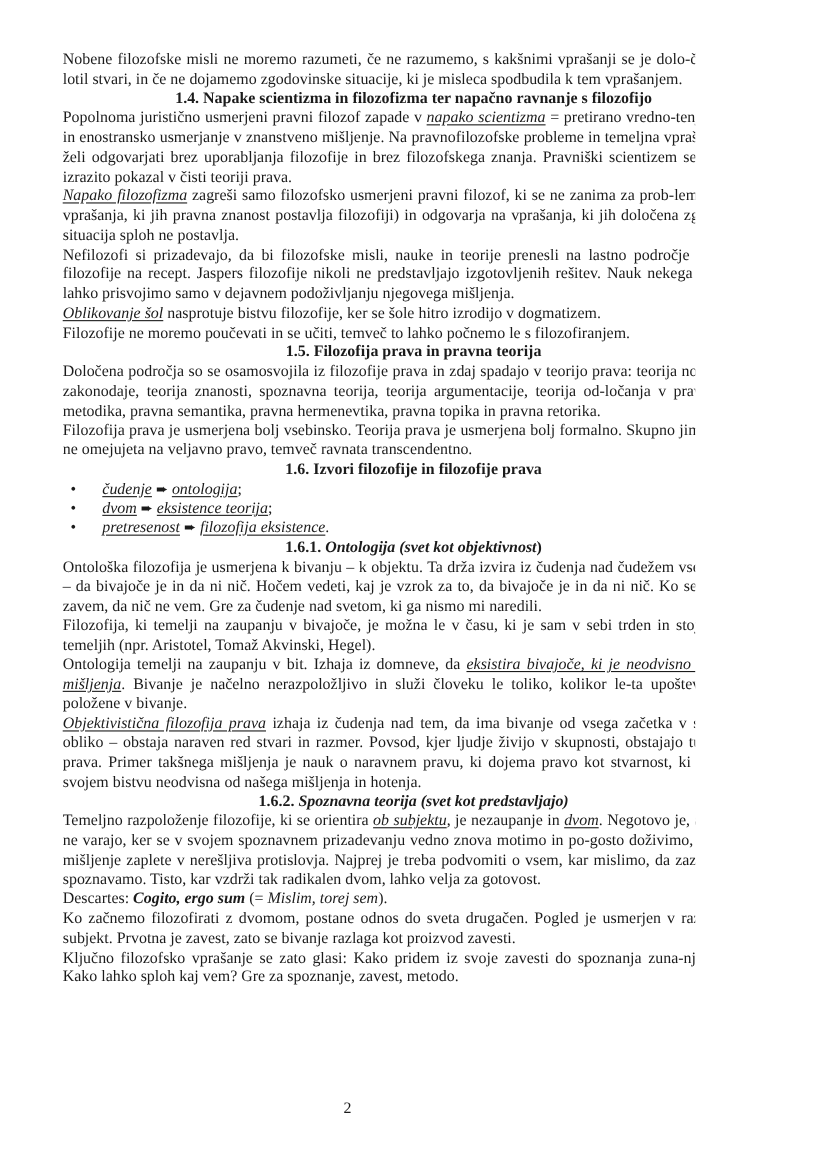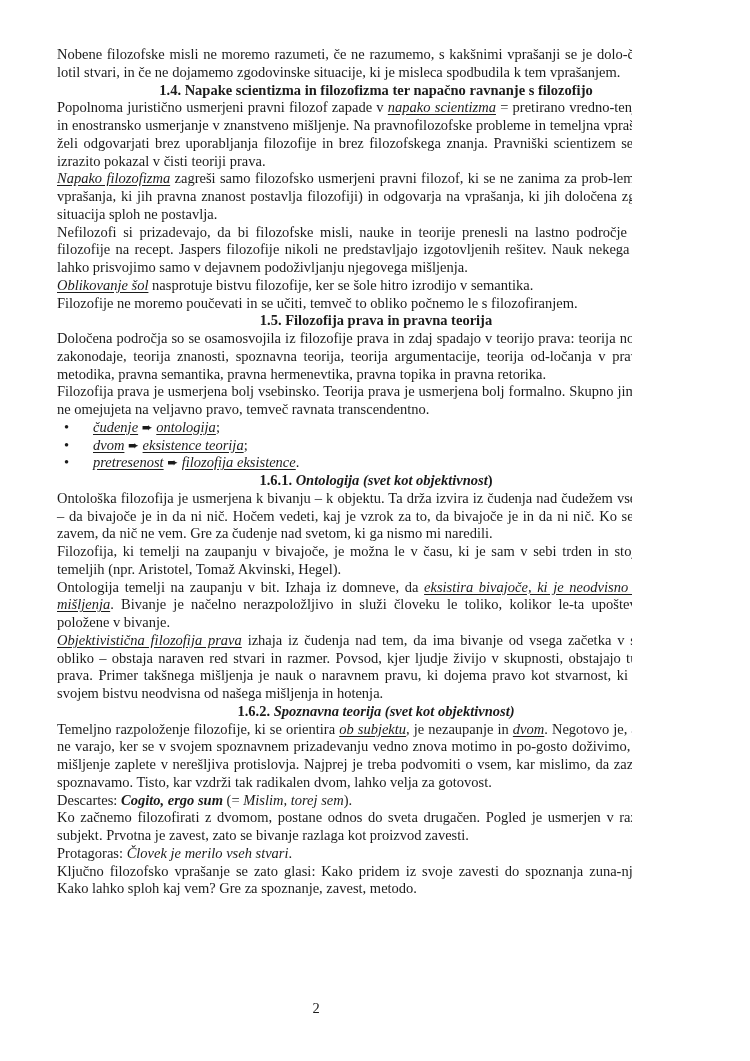--- a/index.html
+++ b/index.html
@@ -56,34 +56,34 @@
 </head>
 <body>
 
 <div class="page">
   <div class="content">
       <p class="p"><span>Nobene filozofske misli ne moremo razumeti, če ne razumemo, s kakšnimi vprašanji se je dolo-čeni filozof lotil stvari, in če ne dojamemo zgodovinske situacije, ki je misleca spodbudila k tem vprašanjem.</span></p>
       <p class="heading"><span class="b">1.4. Napake scientizma in filozofizma ter napačno ravnanje s filozofijo</span></p>
       <p class="p"><span>Popolnoma juristično usmerjeni pravni filozof zapade v </span><span class="i u">napako scientizma</span><span> = pretirano vredno-tenje znanosti in enostransko usmerjanje v znanstveno mišljenje. Na pravnofilozofske probleme in temeljna vprašanja prava želi odgovarjati brez uporabljanja filozofije in brez filozofskega znanja. Pravniški scientizem se je najbolj izrazito pokazal v čisti teoriji prava.</span></p>
       <p class="p"><span class="i u">Napako filozofizma</span><span> zagreši samo filozofsko usmerjeni pravni filozof, ki se ne zanima za prob-leme prava (= vprašanja, ki jih pravna znanost postavlja filozofiji) in odgovarja na vprašanja, ki jih določena zgodovinska situacija sploh ne postavlja.</span></p>
       <p class="p"><span>Nefilozofi si prizadevajo, da bi filozofske misli, nauke in teorije prenesli na lastno področje = uporaba filozofije na recept. Jaspers filozofije nikoli ne predstavljajo izgotovljenih rešitev. Nauk nekega filozofa si lahko prisvojimo samo v dejavnem podoživljanju njegovega mišljenja.</span></p>
-      <p class="p"><span class="i u">Oblikovanje šol</span><span> nasprotuje bistvu filozofije, ker se šole hitro izrodijo v semantika.</span></p>
-      <p class="p"><span>Filozofije ne moremo poučevati in se učiti, temveč to obliko počnemo le s filozofiranjem.</span></p>
+      <p class="p"><span class="i u">Oblikovanje šol</span><span> nasprotuje bistvu filozofije, ker se šole hitro izrodijo v dogmatizem.</span></p>
+      <p class="p"><span>Filozofije ne moremo poučevati in se učiti, temveč to lahko počnemo le s filozofiranjem.</span></p>
       <p class="heading"><span class="b">1.5. Filozofija prava in pravna teorija</span></p>
       <p class="p"><span>Določena področja so se osamosvojila iz filozofije prava in zdaj spadajo v teorijo prava: teorija norm, teorija zakonodaje, teorija znanosti, spoznavna teorija, teorija argumentacije, teorija od-ločanja v pravu, pravna metodika, pravna semantika, pravna hermenevtika, pravna topika in pravna retorika.</span></p>
       <p class="p"><span>Filozofija prava je usmerjena bolj vsebinsko. Teorija prava je usmerjena bolj formalno. Skupno jima je, da se ne omejujeta na veljavno pravo, temveč ravnata transcendentno.</span></p>
+      <p class="heading"><span class="b">1.6. Izvori filozofije in filozofije prava</span></p>
       <div class="bullet"><span class="marker">•</span><span class="i u">čudenje</span><span> </span><span class="arrow">➨</span><span> </span><span class="i u">ontologija</span><span>;</span></div>
       <div class="bullet"><span class="marker">•</span><span class="i u">dvom</span><span> </span><span class="arrow">➨</span><span> </span><span class="i u">eksistence teorija</span><span>;</span></div>
       <div class="bullet"><span class="marker">•</span><span class="i u">pretresenost</span><span> </span><span class="arrow">➨</span><span> </span><span class="i u">filozofija eksistence</span><span>.</span></div>
       <p class="heading"><span class="b">1.6.1. </span><span class="b i">Ontologija (svet kot objektivnost</span><span class="b">)</span></p>
       <p class="p"><span>Ontološka filozofija je usmerjena k bivanju – k objektu. Ta drža izvira iz čudenja nad čudežem vseh čudežev – da bivajoče je in da ni nič. Hočem vedeti, kaj je vzrok za to, da bivajoče je in da ni nič. Ko se čudim, se zavem, da nič ne vem. Gre za čudenje nad svetom, ki ga nismo mi naredili.</span></p>
       <p class="p"><span>Filozofija, ki temelji na zaupanju v bivajoče, je možna le v času, ki je sam v sebi trden in stoji v varnih temeljih (npr. Aristotel, Tomaž Akvinski, Hegel).</span></p>
       <p class="p"><span>Ontologija temelji na zaupanju v bit. Izhaja iz domneve, da </span><span class="i u">eksistira bivajoče, ki je neodvisno od našega mišljenja</span><span>. Bivanje je načelno nerazpoložljivo in služi človeku le toliko, kolikor le-ta upošteva zakone, položene v bivanje.</span></p>
       <p class="p"><span class="i u">Objektivistična filozofija prava</span><span> izhaja iz čudenja nad tem, da ima bivanje od vsega začetka v sebi red in obliko – obstaja naraven red stvari in razmer. Povsod, kjer ljudje živijo v skupnosti, obstajajo tudi začetki prava. Primer takšnega mišljenja je nauk o naravnem pravu, ki dojema pravo kot stvarnost, ki obstaja po svojem bistvu neodvisna od našega mišljenja in hotenja.</span></p>
-      <p class="heading"><span class="b">1.6.2. </span><span class="b i">Spoznavna teorija (svet kot objektivnost)</span></p>
+      <p class="heading"><span class="b">1.6.2. </span><span class="b i">Spoznavna teorija (svet kot predstavljajo)</span></p>
       <p class="p"><span>Temeljno razpoloženje filozofije, ki se orientira </span><span class="i u">ob subjektu</span><span>, je nezaupanje in </span><span class="i u">dvom</span><span>. Negotovo je, ali nas čuti ne varajo, ker se v svojem spoznavnem prizadevanju vedno znova motimo in po-gosto doživimo, da se naše mišljenje zaplete v nerešljiva protislovja. Najprej je treba podvomiti o vsem, kar mislimo, da zaznavamo in spoznavamo. Tisto, kar vzdrži tak radikalen dvom, lahko velja za gotovost.</span></p>
       <p class="p"><span>Descartes: </span><span class="b i">Cogito, ergo sum</span><span> (= </span><span class="i">Mislim, torej sem</span><span>).</span></p>
       <p class="p"><span>Ko začnemo filozofirati z dvomom, postane odnos do sveta drugačen. Pogled je usmerjen v razmišljujoči subjekt. Prvotna je zavest, zato se bivanje razlaga kot proizvod zavesti.</span></p>
-      <p class="p"><span>Protagoras: </span><span class="i">Človek je merilo vseh stvari</span><span>.</span></p>
       <p class="p"><span>Ključno filozofsko vprašanje se zato glasi: Kako pridem iz svoje zavesti do spoznanja zuna-njega sveta? Kako lahko sploh kaj vem? Gre za spoznanje, zavest, metodo.</span></p>
     </div>
   <div class="page-number">2</div>
 </div>
 
 </body></html>

